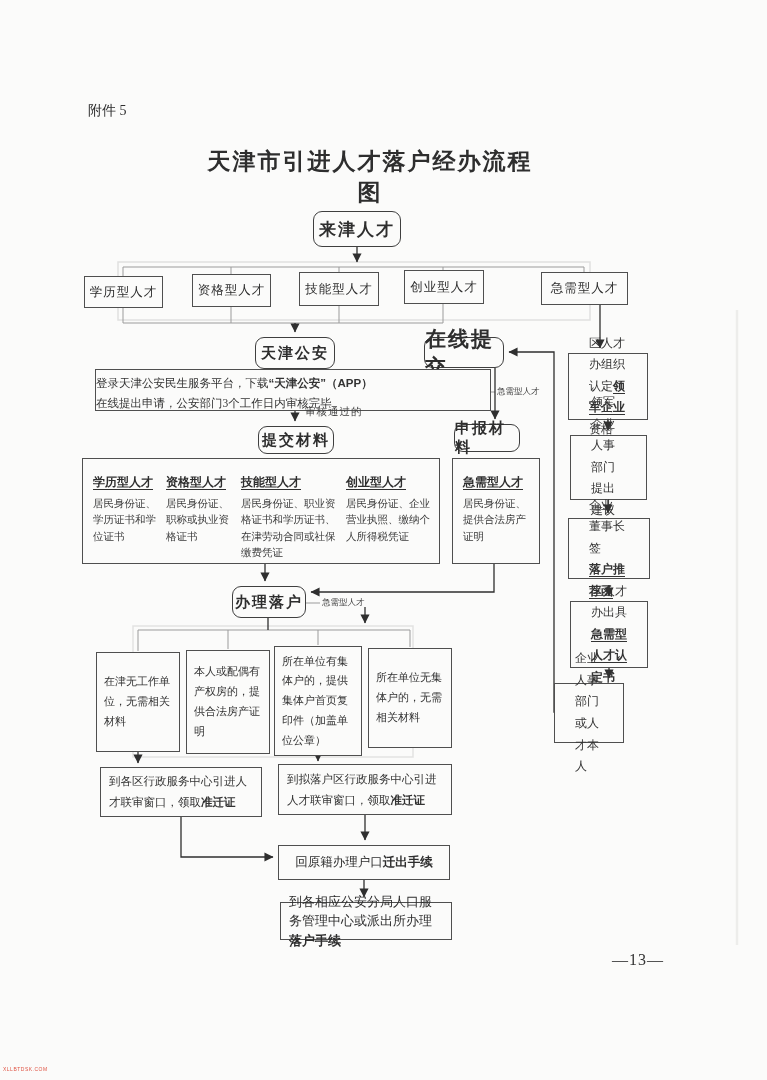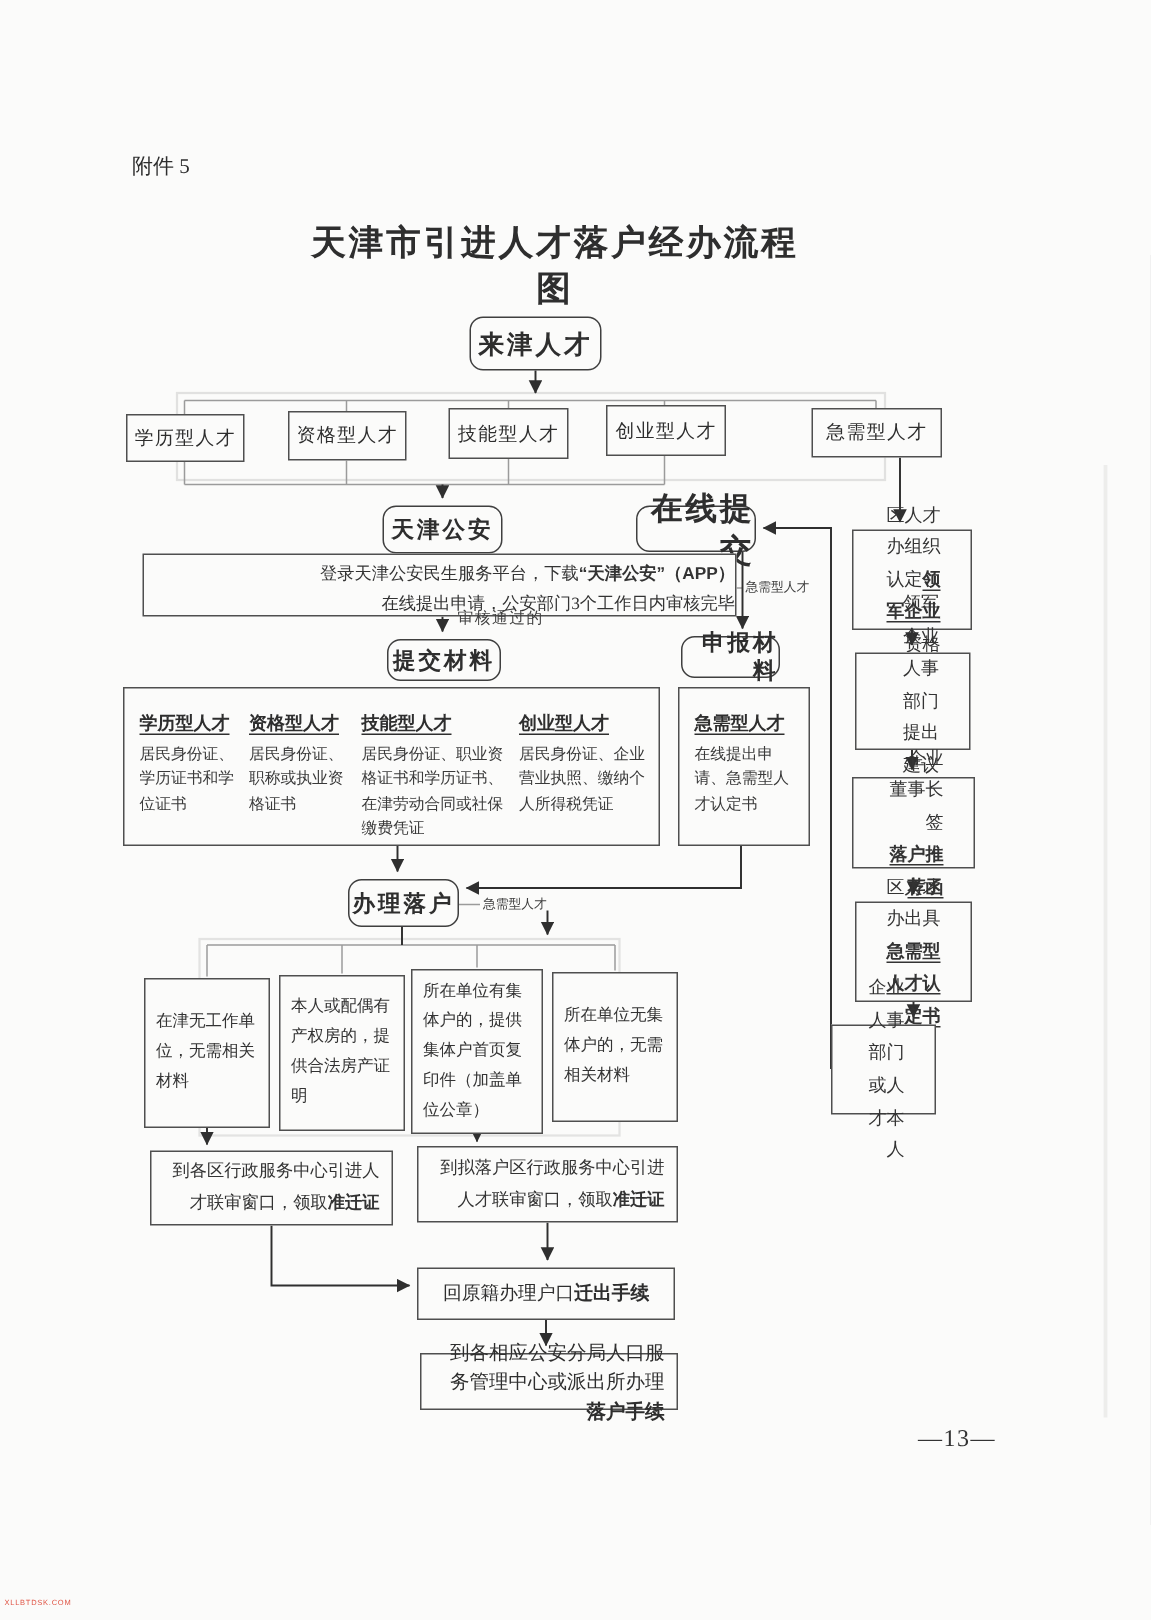--- a/index.html
+++ b/index.html
@@ -1,21 +1,21 @@
 <!DOCTYPE html>
 <html><head>
 <meta charset="utf-8">
 <style>
   html,body{margin:0;padding:0;background:#e9e9e9}
   #page{position:relative;width:767px;height:1080px;background:#fbfbfa;overflow:hidden;
         font-family:"Liberation Serif","DejaVu Serif",serif;color:#2e2e2e}
   .abs{position:absolute}
   svg.wires{position:absolute;left:0;top:0;pointer-events:none}
   .box{position:absolute;box-sizing:border-box;border:1.3px solid #4f4f4f;background:#fbfbfa;
-       display:flex;align-items:center;justify-content:center;text-align:right}
+       display:flex;align-items:center;justify-content:center;text-align:left}
   .rbox{border-radius:9px;border-width:1.7px;border-color:#3f3f3f;
         font-family:"Liberation Sans","DejaVu Sans",sans-serif;font-weight:700;letter-spacing:2px}
   .typebox{font-family:"Liberation Sans","DejaVu Sans",sans-serif;font-size:12.5px;letter-spacing:1px}
   .em{font-family:"Liberation Sans","DejaVu Sans",sans-serif;font-weight:700}
   .u{text-decoration:underline;text-underline-offset:3px}
   .lbl{position:absolute;color:#3f3f3f}
   .mats{align-items:flex-start;justify-content:flex-start;padding:15px 9px 8px 10px;gap:9px;text-align:left}
   .mcol{display:flex;flex-direction:column}
   .mcol .mtitle{font-family:"Liberation Sans","DejaVu Sans",sans-serif;font-weight:700;font-size:12px;
                 text-decoration:underline;text-underline-offset:3px;margin-bottom:5px;white-space:nowrap}
@@ -129,21 +129,21 @@
     </div>
     <div class="mcol" style="width:84px">
       <span class="mtitle">创业型人才</span>
       <span class="mbody">居民身份证、企业营业执照、缴纳个人所得税凭证</span>
     </div>
   </div>
 
   <div class="box mats" style="left:452px;top:458px;width:88px;height:106px">
     <div class="mcol" style="width:70px">
       <span class="mtitle">急需型人才</span>
-      <span class="mbody">在线提出申请、急需型人才认定书</span>
+      <span class="mbody">居民身份证、提供合法房产证明</span>
     </div>
   </div>
 
   <div class="box rbox" style="left:232px;top:586px;width:74px;height:32px;font-size:15px">办理落户</div>
 
   <div class="box branch" style="left:96px;top:652px;width:84px;height:100px">在津无工作单位，无需相关材料</div>
   <div class="box branch" style="left:186px;top:650px;width:84px;height:104px">本人或配偶有产权房的，提供合法房产证明</div>
   <div class="box branch" style="left:274px;top:646px;width:88px;height:110px">所在单位有集体户的，提供集体户首页复印件（加盖单位公章）</div>
   <div class="box branch" style="left:368px;top:648px;width:84px;height:100px">所在单位无集体户的，无需相关材料</div>
 

